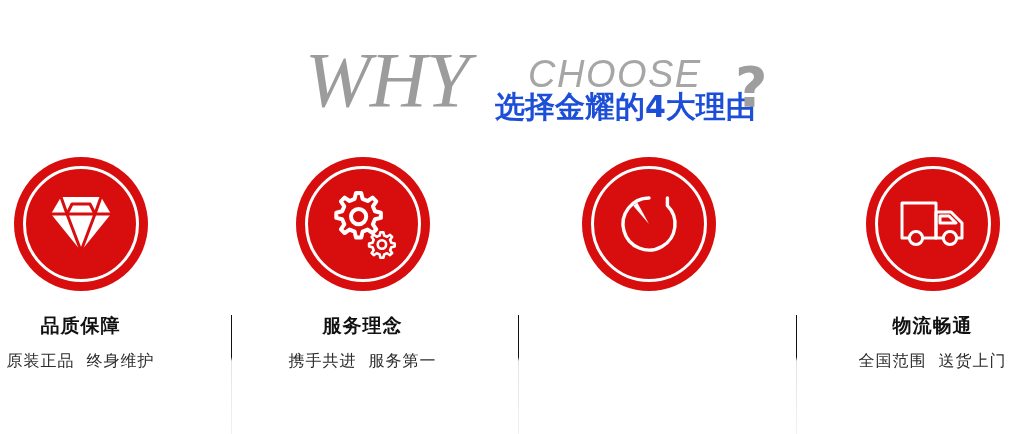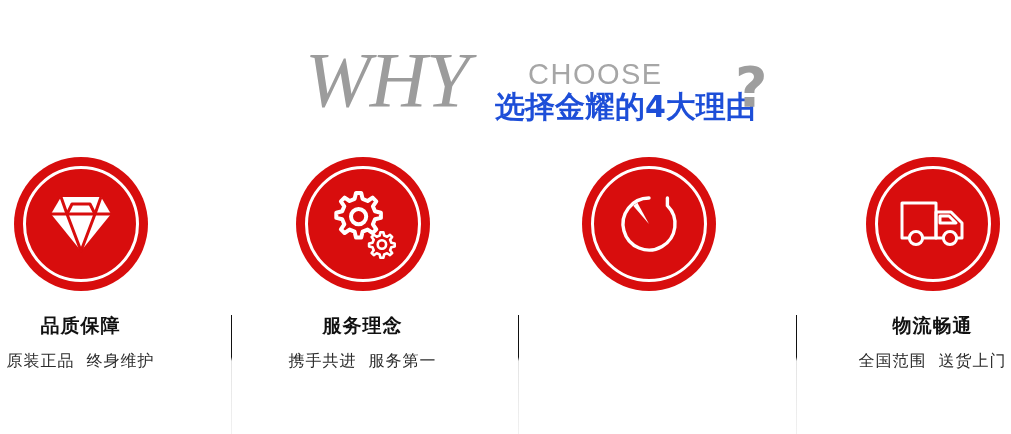--- a/index.html
+++ b/index.html
@@ -45,22 +45,23 @@
     letter-spacing: -1px;
     color: #9c9c9c;
     white-space: nowrap;
   }
 
   .choose-word {
     position: absolute;
     left: 223px;
     top: 17px;
     font-family: "Liberation Sans", "DejaVu Sans", sans-serif;
+    font-style: italic;
     font-weight: 400;
-    font-size: 29px;
+    font-size: 38px;
     line-height: 31px;
     letter-spacing: 1.5px;
     color: #a6a6a6;
     white-space: nowrap;
   }
 
   .cn-title {
     position: absolute;
     left: 190px;
     top: 50px;

